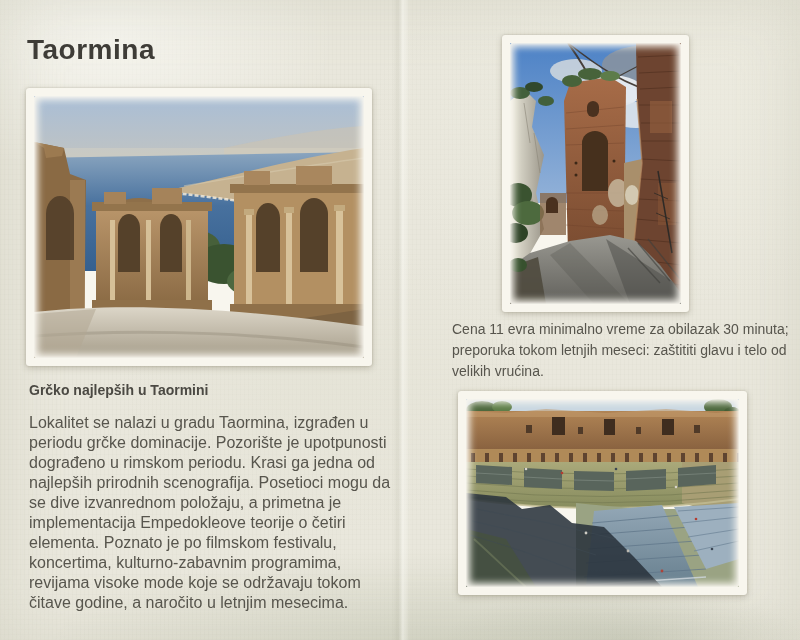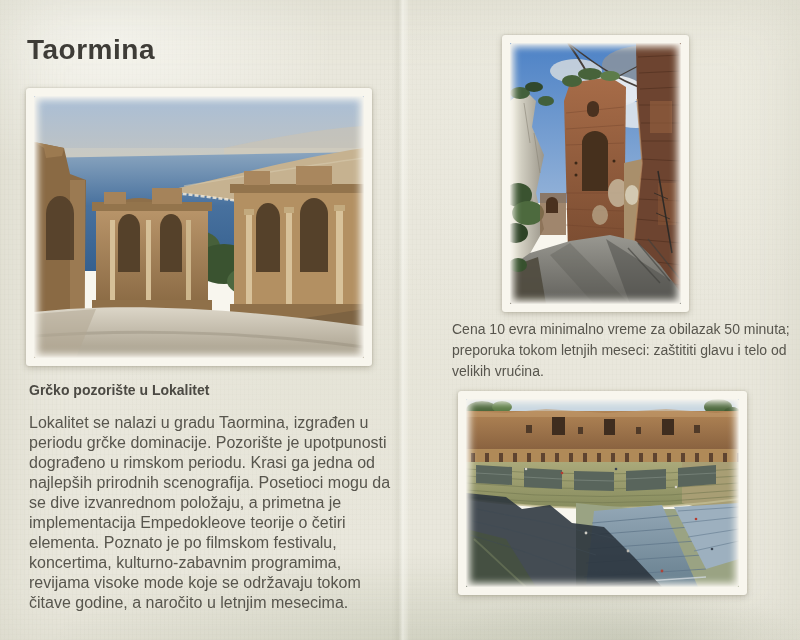--- a/index.html
+++ b/index.html
@@ -103,21 +103,21 @@
         <rect x="196" y="208" width="134" height="30" fill="#8f7049"></rect>
         <path d="M250,225 L330,213 L330,262 L250,262 Z" fill="#7d6342"></path>
         <path d="M0,216 C90,206 200,212 330,230 L330,262 L0,262 Z" fill="url(#p1floor)"></path>
         <path d="M0,240 C120,231 240,239 330,251" stroke="#8d8472" stroke-width="3" opacity="0.35" fill="none"></path>
         <path d="M0,218 L62,213 L42,262 L0,262 Z" fill="#b3a893" opacity="0.55"></path>
       </svg>
       <div class="edge"></div>
     </div>
   </div>
 
-  <div class="caption">Grčko pozorište u Lokalitet</div>
+  <div class="caption">Grčko najlepših u Taormini</div>
   <div class="body-text">Lokalitet se nalazi u gradu Taormina, izgrađen u periodu grčke dominacije. Pozorište je upotpunosti dograđeno u rimskom periodu. Krasi ga jedna od najlepših prirodnih scenografija. Posetioci mogu da se dive izvanrednom položaju, a primetna je implementacija Empedokleove teorije o četiri elementa. Poznato je po filmskom festivalu, koncertima, kulturno-zabavnim programima, revijama visoke mode koje se održavaju tokom čitave godine, a naročito u letnjim mesecima.</div>
 
   <div class="photo" style="left:502px;top:35px;">
     <div class="photo-inner">
       <svg width="171" height="261" viewBox="0 0 171 261" preserveAspectRatio="none">
         <defs>
           <linearGradient id="p2sky" x1="0" y1="0" x2="0" y2="1">
             <stop offset="0" stop-color="#4d82c6"></stop>
               <stop offset="1" stop-color="#93b2d8"></stop>
           </linearGradient>
@@ -185,21 +185,21 @@
         </g>
         <path d="M148,128 L162,210" stroke="#2e2a26" stroke-width="1.5" fill="none"></path>
         <path d="M144,150 L158,156 M146,170 L160,176" stroke="#2e2a26" stroke-width="1" opacity="0.8"></path>
         <path d="M0,224 L28,214 L36,261 L0,261 Z" fill="#4f4a3e" opacity="0.9"></path>
         <ellipse cx="8" cy="222" rx="9" ry="7" fill="#37512e"></ellipse>
       </svg>
       <div class="edge"></div>
     </div>
   </div>
 
-  <div class="info-text">Cena 10 evra minimalno vreme za obilazak 50 minuta; preporuka tokom letnjih meseci: zaštititi glavu i telo od velikih vrućina.</div>
+  <div class="info-text">Cena 11 evra minimalno vreme za obilazak 30 minuta; preporuka tokom letnjih meseci: zaštititi glavu i telo od velikih vrućina.</div>
 
   <div class="photo" style="left:458px;top:391px;">
     <div class="photo-inner">
       <svg width="273" height="188" viewBox="0 0 273 188" preserveAspectRatio="none">
         <defs>
           <linearGradient id="p3wall" x1="0" y1="0" x2="0" y2="1">
             <stop offset="0" stop-color="#b08455"></stop>
               <stop offset="1" stop-color="#8a6340"></stop>
           </linearGradient>
           <linearGradient id="p3seatU" x1="0" y1="0" x2="0" y2="1">

